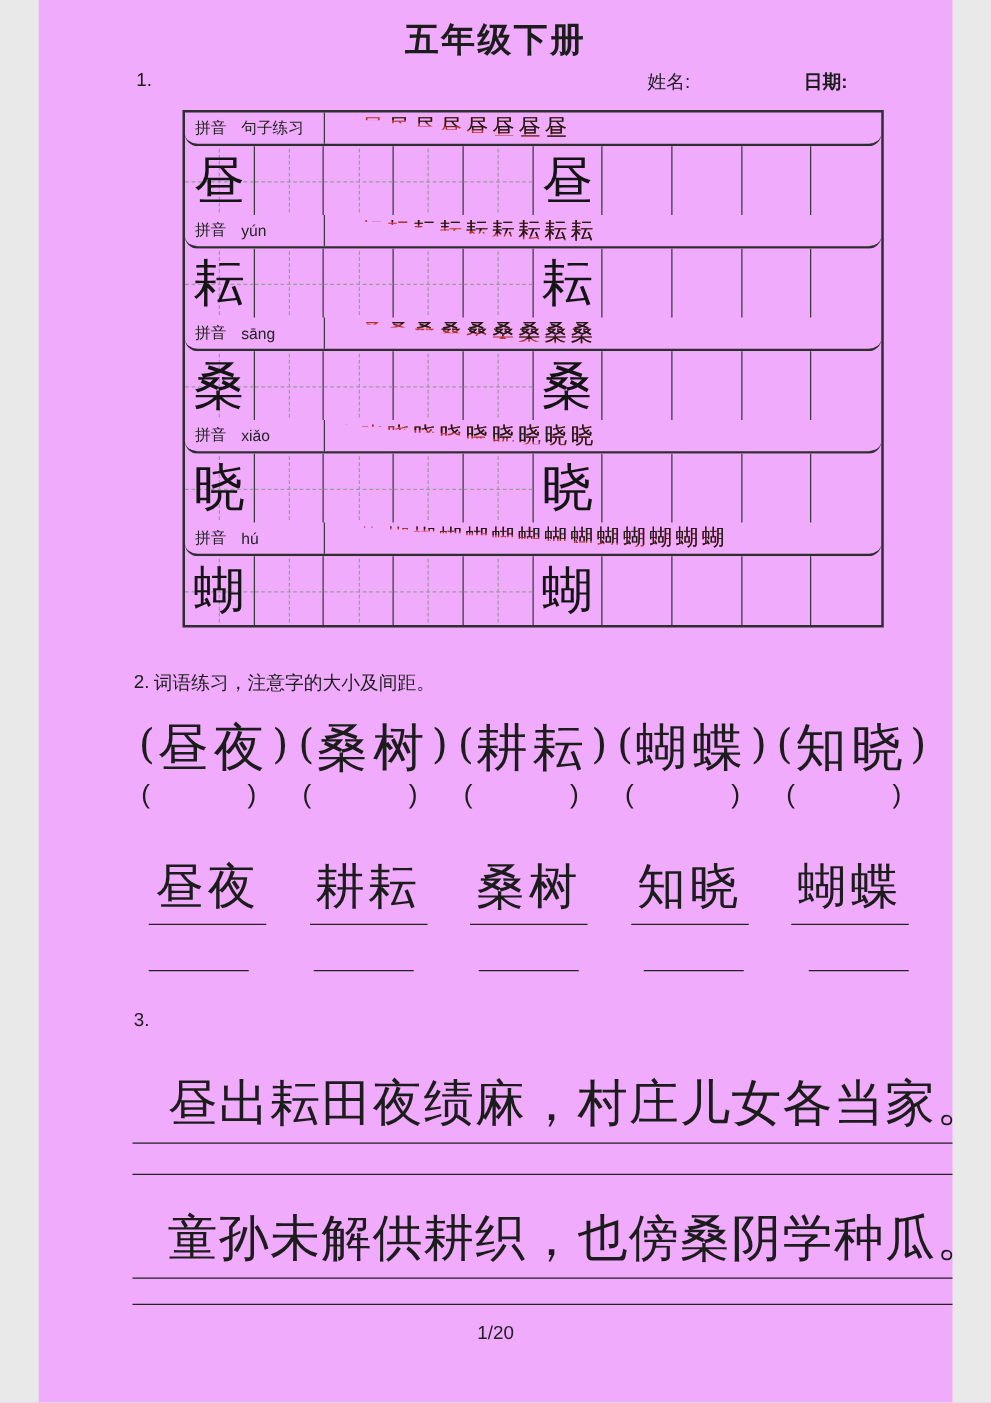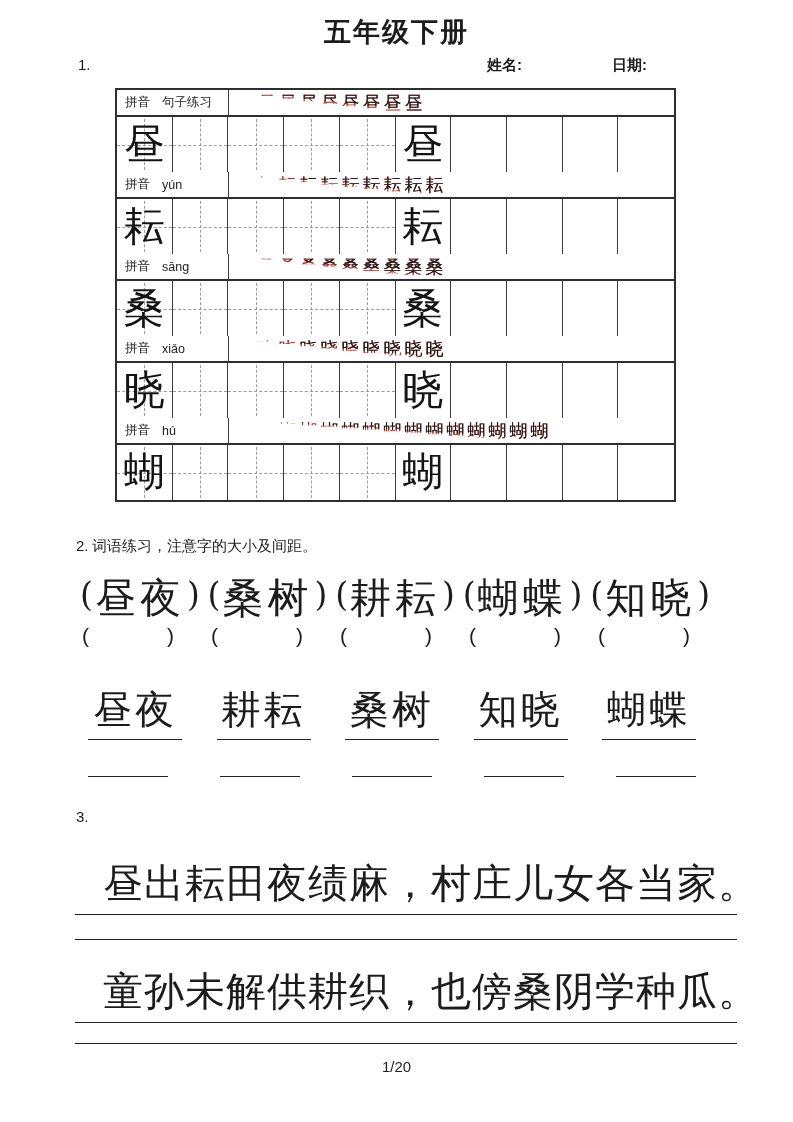--- a/index.html
+++ b/index.html
@@ -1,34 +1,34 @@
 <!DOCTYPE html>
 <html><head>
 <meta charset="utf-8">
 <style>
   * { margin:0; padding:0; box-sizing:border-box; }
   html,body { background:#e9e9e9; }
   .page {
-    position:relative; width:793px; height:1122px; margin:0 auto;
-    background:#ffffff; overflow:hidden;
+    position:relative; width:731px; height:1122px; margin:0 auto;
+    background:#f0abfc; overflow:hidden;
     font-family:"Liberation Sans", sans-serif; color:#1c1c1c;
   }
   .title {
     position:absolute; top:14px; left:0; right:0; text-align:center;
     font-size:27px; font-weight:bold; letter-spacing:2px;
   }
   .abs { position:absolute; }
   .h15 { font-size:15px; }
 
   
   .chartable {
     position:absolute; left:115px; top:88px; width:561px;
     border:2px solid #2e2e2e;
   }
-  .prow { display:flex; height:27px; border-bottom:2px solid #2e2e2e; }
+  .prow { display:flex; height:27px; border-bottom:2px solid #2e2e2e;border-radius:10px; }
   .pcell {
     width:112px; border-right:1.2px solid #3a3a3a;
     display:flex; align-items:center; gap:12px; padding-left:8px;
     font-size:12.5px; color:#222;
   }
   .scell { flex:1; display:flex; align-items:flex-end; padding:1px 0 1px 7px; gap:2px; overflow:hidden; }
   .crow { display:flex; height:55px; border-bottom:2px solid #2e2e2e; }
   .crow:last-child, .sectionwrap:last-child .crow { border-bottom:none; }
   .ccell { width:56.1px; position:relative; border-right:1.2px solid #3a3a3a; }
   .ccell:last-child { border-right:none; }
@@ -82,21 +82,21 @@
   .footer { position:absolute; left:0; right:0; top:1058px; text-align:center; font-size:15px; color:#222; }
 </style>
 </head>
 <body>
 
 <div class="page">
 
   <div class="title">五年级下册</div>
 
   <span class="abs h15" style="left:78px; top:56px;">1.</span>
-  <span class="abs h15" style="left:487px; top:56px; font-weight:bold;">姓名:</span>
+  <span class="abs h15" style="left:487px; top:56px; font-weight:normal;">姓名:</span>
   <span class="abs h15" style="left:612px; top:56px; font-weight:bold;">日期:</span>
 
   <div class="chartable" id="char-table">
       <div class="sectionwrap">
         <div class="prow">
           <div class="pcell">
             <span>拼音</span>
             <span>句子练习</span>
           </div>
           <div class="scell">

